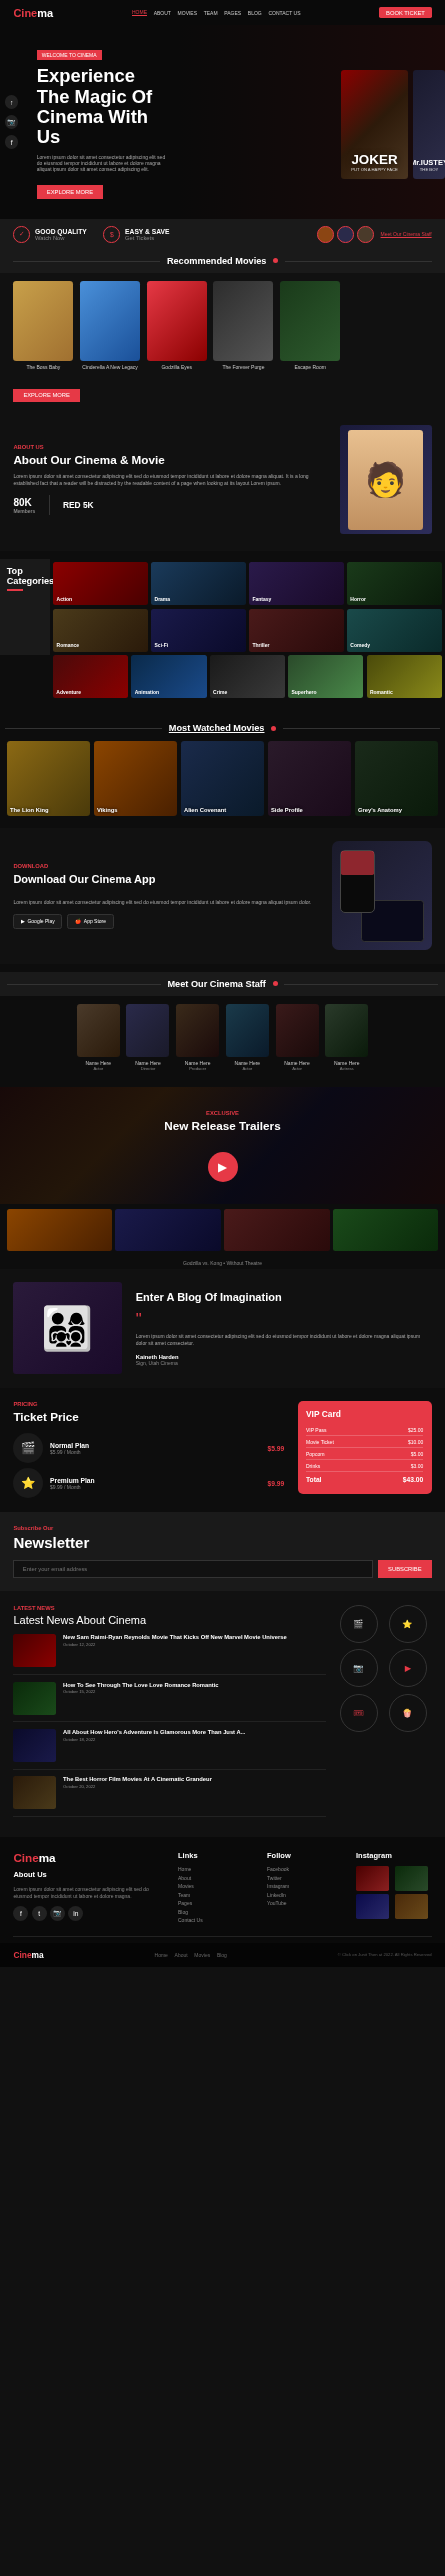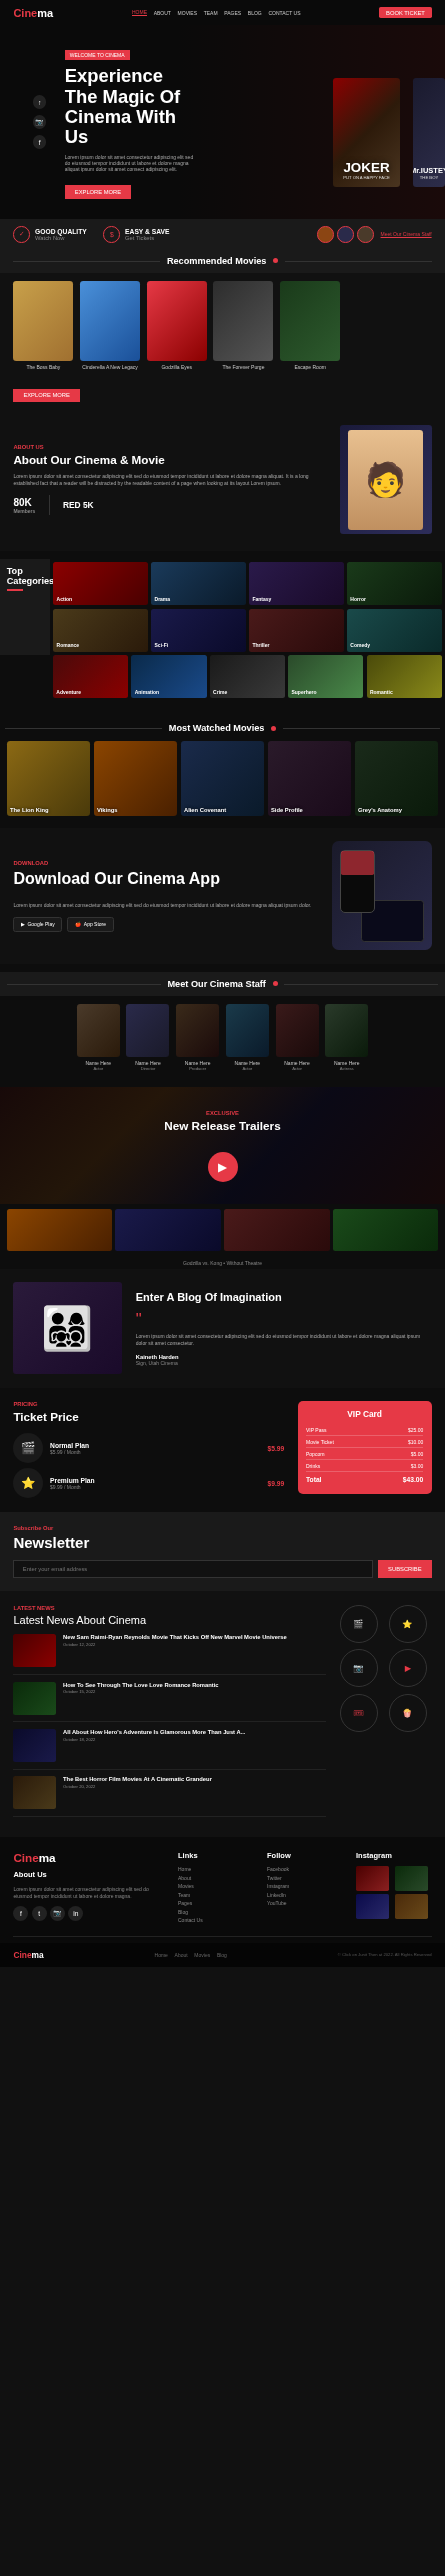--- a/index.html
+++ b/index.html
@@ -3,27 +3,27 @@
   <meta charset="utf-8">
   <style>
     * { margin: 0; padding: 0; box-sizing: border-box; }
     body { font-family: 'Arial', sans-serif; background: #111; color: #fff; width: 445px; overflow-x: hidden; }
     
     
     nav { background: #0a0a0a; display: flex; align-items: center; justify-content: space-between; padding: 5px 13.4px; position: relative; z-index: 10; }
     .nav-btn { background: #e63946; color: #fff; border: none; padding: 2.5px 6.7px; font-size: 5.8px; cursor: pointer; border-radius: 1.7px; }
 
     
-    .hero { background: linear-gradient(to right, #0a0a0a 40%, #1a0a0a); min-height: 134px; display: flex; position: relative; overflow: hidden; padding-left: 28px; }
+    .hero { background: linear-gradient(to right, #0a0a0a 40%, #1a0a0a); min-height: 134px; display: flex; position: relative; overflow: hidden; }
     .hero-left { padding: 20px 13.4px; flex: 1; z-index: 2; }
     .hero-tag { background: #e63946; color: #fff; font-size: 5px; padding: 1.7px 5px; display: inline-block; margin-bottom: 6.7px; }
     .hero-title { font-size: 18.4px; font-weight: 900; line-height: 1.1; margin-bottom: 6.7px; color: #fff; max-width: 134px; }
     .hero-desc { font-size: 5px; color: #aaa; margin-bottom: 10px; max-width: 134px; }
     .hero-btn { background: #e63946; color: #fff; border: none; padding: 4.2px 10px; font-size: 5.8px; cursor: pointer; }
-    .hero-images { display: flex; gap: 13px; position: absolute; right: 0; top: 10px; height: 100%; align-items: center; margin-left: 20px; }
+    .hero-images { display: flex; gap: 5px; position: absolute; right: 0; top: 2px; height: 100%; align-items: center; margin-left: 20px; }
     .hero-img-card { width: 67px; height: 109px; background: #333; border-radius: 3.3px; overflow: hidden; display: flex; align-items: flex-end; justify-content: center; position: relative; }
     .hero-img-card.joker { background: linear-gradient(135deg, #8B0000 0%, #2d1a0a 50%, #4a3520 100%); }
     .hero-img-card.mistery { background: linear-gradient(135deg, #1a1a2e 0%, #2d2d4a 100%); width: 32px; }
     .hero-side-icons { display: flex; flex-direction: column; justify-content: center; gap: 6.7px; padding: 0 5px; }
     .side-icon { width: 13.4px; height: 13.4px; background: rgba(255,255,255,0.1); border-radius: 50%; display: flex; align-items: center; justify-content: center; font-size: 6.7px; cursor: pointer; }
 
     
     .quality-bar { background: #1a1a1a; display: flex; align-items: center; gap: 16.7px; padding: 6.7px 13.4px; }
     .quality-item { display: flex; align-items: center; gap: 5px; }
     .quality-icon { width: 16.7px; height: 16.7px; border: 0.8px solid #e63946; border-radius: 50%; display: flex; align-items: center; justify-content: center; font-size: 6.7px; color: #e63946; }
@@ -81,35 +81,35 @@
     .cat-row2 { display: grid; grid-template-columns: repeat(5, 1fr); gap: 3.3px; padding: 0 3.3px 3.3px 53px; }
     .cat-item2 { height: 43px; background: #333; border-radius: 2.5px; position: relative; overflow: hidden; }
     .cat-item2.ci9 { background: linear-gradient(135deg, #4a0a0a, #8B0000); }
     .cat-item2.ci10 { background: linear-gradient(135deg, #0a2a4a, #1a4a8a); }
     .cat-item2.ci11 { background: linear-gradient(135deg, #1a1a1a, #3a3a3a); }
     .cat-item2.ci12 { background: linear-gradient(135deg, #2a4a2a, #4a8a4a); }
     .cat-item2.ci13 { background: linear-gradient(135deg, #4a4a0a, #8a8a1a); }
 
     
     .most-watched { background: #0d0d0d; padding: 8.4px 0; }
-    .mw-header { text-align: center; padding: 5px; }
+    .mw-header { text-align: center; padding: 5px; text-decoration: underline; }
     .mw-row { display: flex; gap: 3.3px; padding: 3.3px 6.7px; }
     .mw-card { flex: 1; height: 75px; background: #333; border-radius: 3.3px; position: relative; overflow: hidden; }
     .mw-card.mw1 { background: linear-gradient(135deg, #8B6914 0%, #4a3a0a 100%); }
     .mw-card.mw2 { background: linear-gradient(135deg, #8B4500 0%, #4a2000 100%); }
     .mw-card.mw3 { background: linear-gradient(135deg, #1a2a4a 0%, #0a1a2a 100%); }
     .mw-card.mw4 { background: linear-gradient(135deg, #2a1a2a 0%, #1a0a1a 100%); }
     .mw-card.mw5 { background: linear-gradient(135deg, #1a2a1a 0%, #0a1a0a 100%); }
     .mw-label { position: absolute; bottom: 3.3px; left: 3.3px; font-size: 5.8px; font-weight: 700; color: #fff; text-shadow: 0 0 3.3px #000; }
 
     
     .app-section { background: #111; display: flex; align-items: center; padding: 13.4px; gap: 13.4px; }
     .app-text { flex: 1; }
     .app-tag { color: #e63946; font-size: 5.8px; font-weight: 700; margin-bottom: 3.3px; }
-    .app-title { font-size: 16px; font-weight: 900; margin-bottom: 14px; }
+    .app-title { font-size: 11px; font-weight: 900; margin-bottom: 14px; }
     .app-desc { font-size: 5px; color: #aaa; line-height: 1.4; margin-bottom: 8.4px; }
     .app-btns { display: flex; gap: 5px; }
     .app-btn { background: #1a1a1a; border: 0.8px solid #333; color: #fff; padding: 3.3px 6.7px; font-size: 5px; cursor: pointer; border-radius: 2.5px; display: flex; align-items: center; gap: 2.5px; }
     .app-mockup { width: 100px; height: 109px; background: linear-gradient(135deg, #1a1a2a 0%, #2a2a4a 100%); border-radius: 6.7px; display: flex; align-items: center; justify-content: center; flex-shrink: 0; }
 
     
     .staff-section { background: #0d0d0d; padding: 8.4px 0; }
     .staff-header { background: #1a1a1a; padding: 6.7px; text-align: center; }
     .staff-header .decoration { display: flex; align-items: center; justify-content: center; gap: 6.7px; }
     .staff-row { display: flex; gap: 6.7px; padding: 8.4px 6.7px; justify-content: center; flex-wrap: wrap; }
@@ -156,21 +156,21 @@
     .ticket-title-tag { color: #e63946; font-size: 5.8px; font-weight: 700; margin-bottom: 3.3px; }
     .ticket-main-title { font-size: 11.7px; font-weight: 900; margin-bottom: 10px; }
     .ticket-plans { display: flex; flex-direction: column; gap: 5px; }
     .ticket-plan { display: flex; align-items: center; gap: 6.7px; }
     .plan-icon { width: 30px; height: 30px; background: #1a1a1a; border-radius: 50%; display: flex; align-items: center; justify-content: center; font-size: 11.7px; flex-shrink: 0; }
     .plan-details { flex: 1; }
     .plan-name { font-size: 6.7px; font-weight: 700; }
     .plan-price { font-size: 5px; color: #888; }
     .plan-price-right { font-size: 6.7px; font-weight: 700; color: #e63946; }
     .ticket-right { width: 134px; }
-    .ticket-card { background: #e63946; border-radius: 5px; padding: 8.4px; text-align: center; }
+    .ticket-card { background: #e63946; border-radius: 5px; padding: 8.4px; }
     .tc-title { font-size: 8.4px; font-weight: 900; margin-bottom: 5px; }
     .tc-row { display: flex; justify-content: space-between; font-size: 5px; border-bottom: 0.8px solid rgba(255,255,255,0.2); padding: 2.5px 0; }
     .tc-total { display: flex; justify-content: space-between; font-size: 6.7px; font-weight: 700; padding: 3.3px 0; }
 
     
     .newsletter { background: #1a1a1a; padding: 13.4px; }
     .nl-tag { color: #e63946; font-size: 5.8px; font-weight: 700; margin-bottom: 3.3px; }
     .nl-title { font-size: 15px; font-weight: 900; margin-bottom: 8.4px; }
     .nl-form { display: flex; gap: 5px; }
     .nl-input { flex: 1; background: #111; border: 0.8px solid #333; color: #fff; padding: 5px 8.4px; font-size: 5.8px; }

